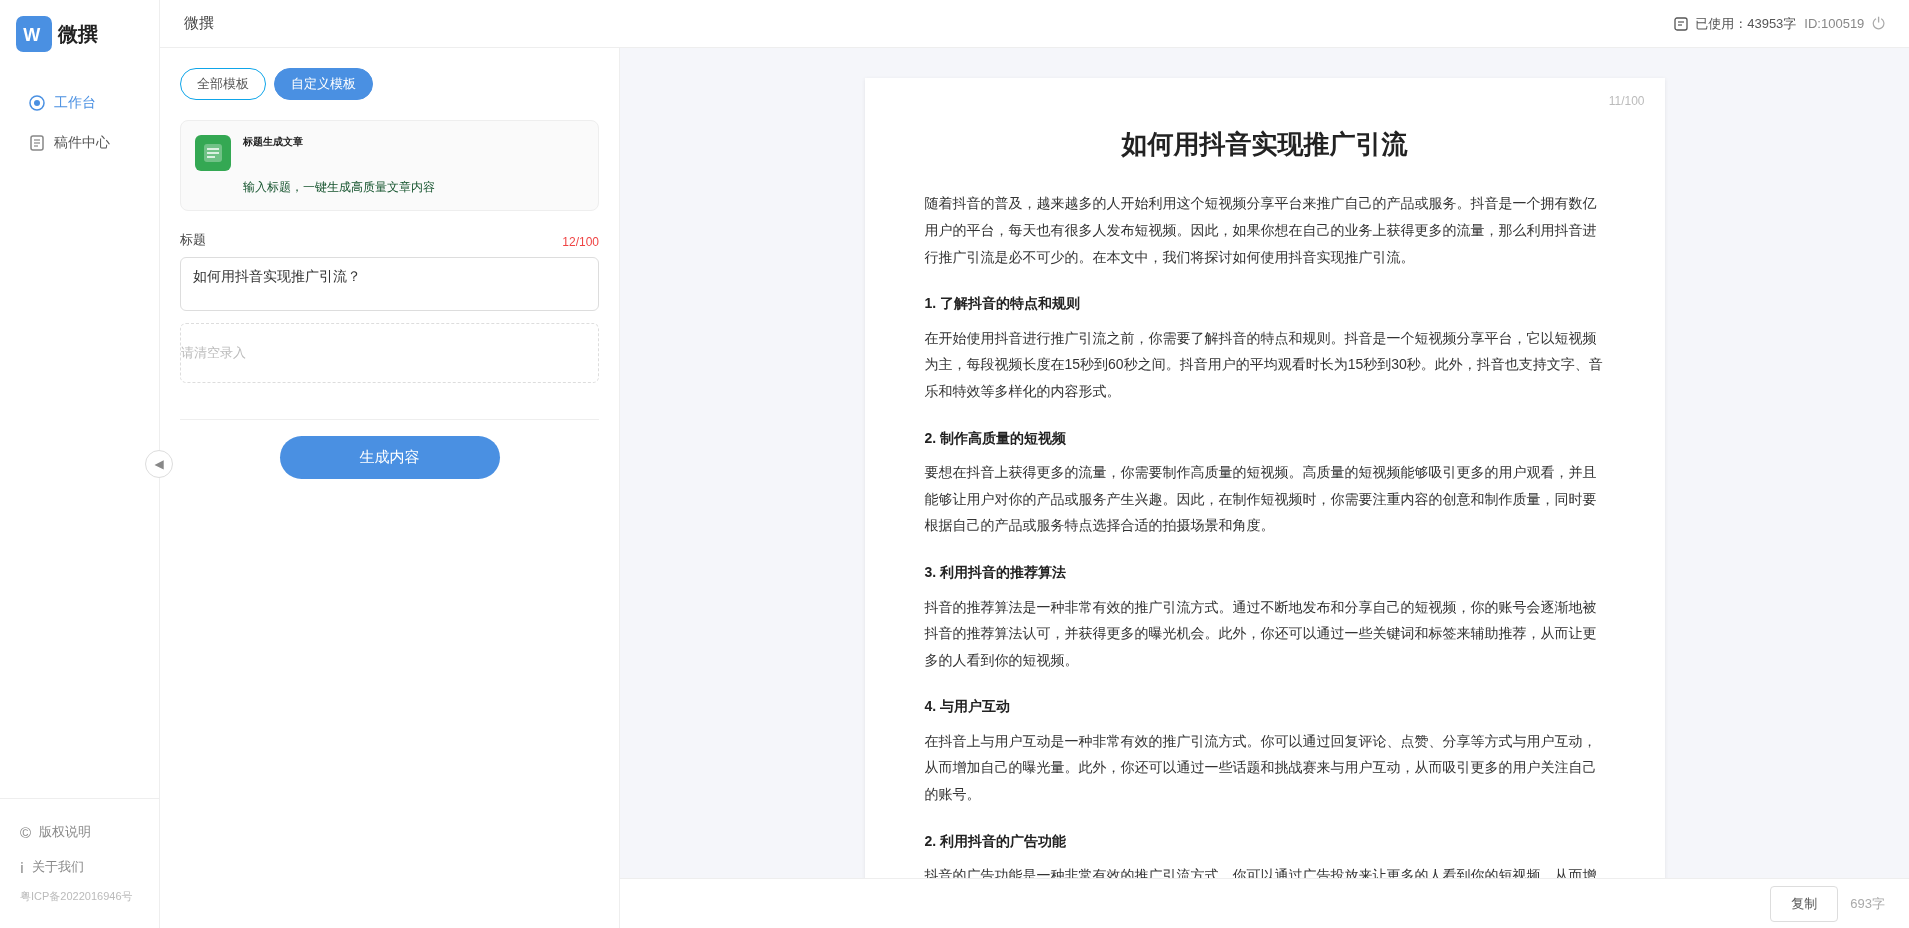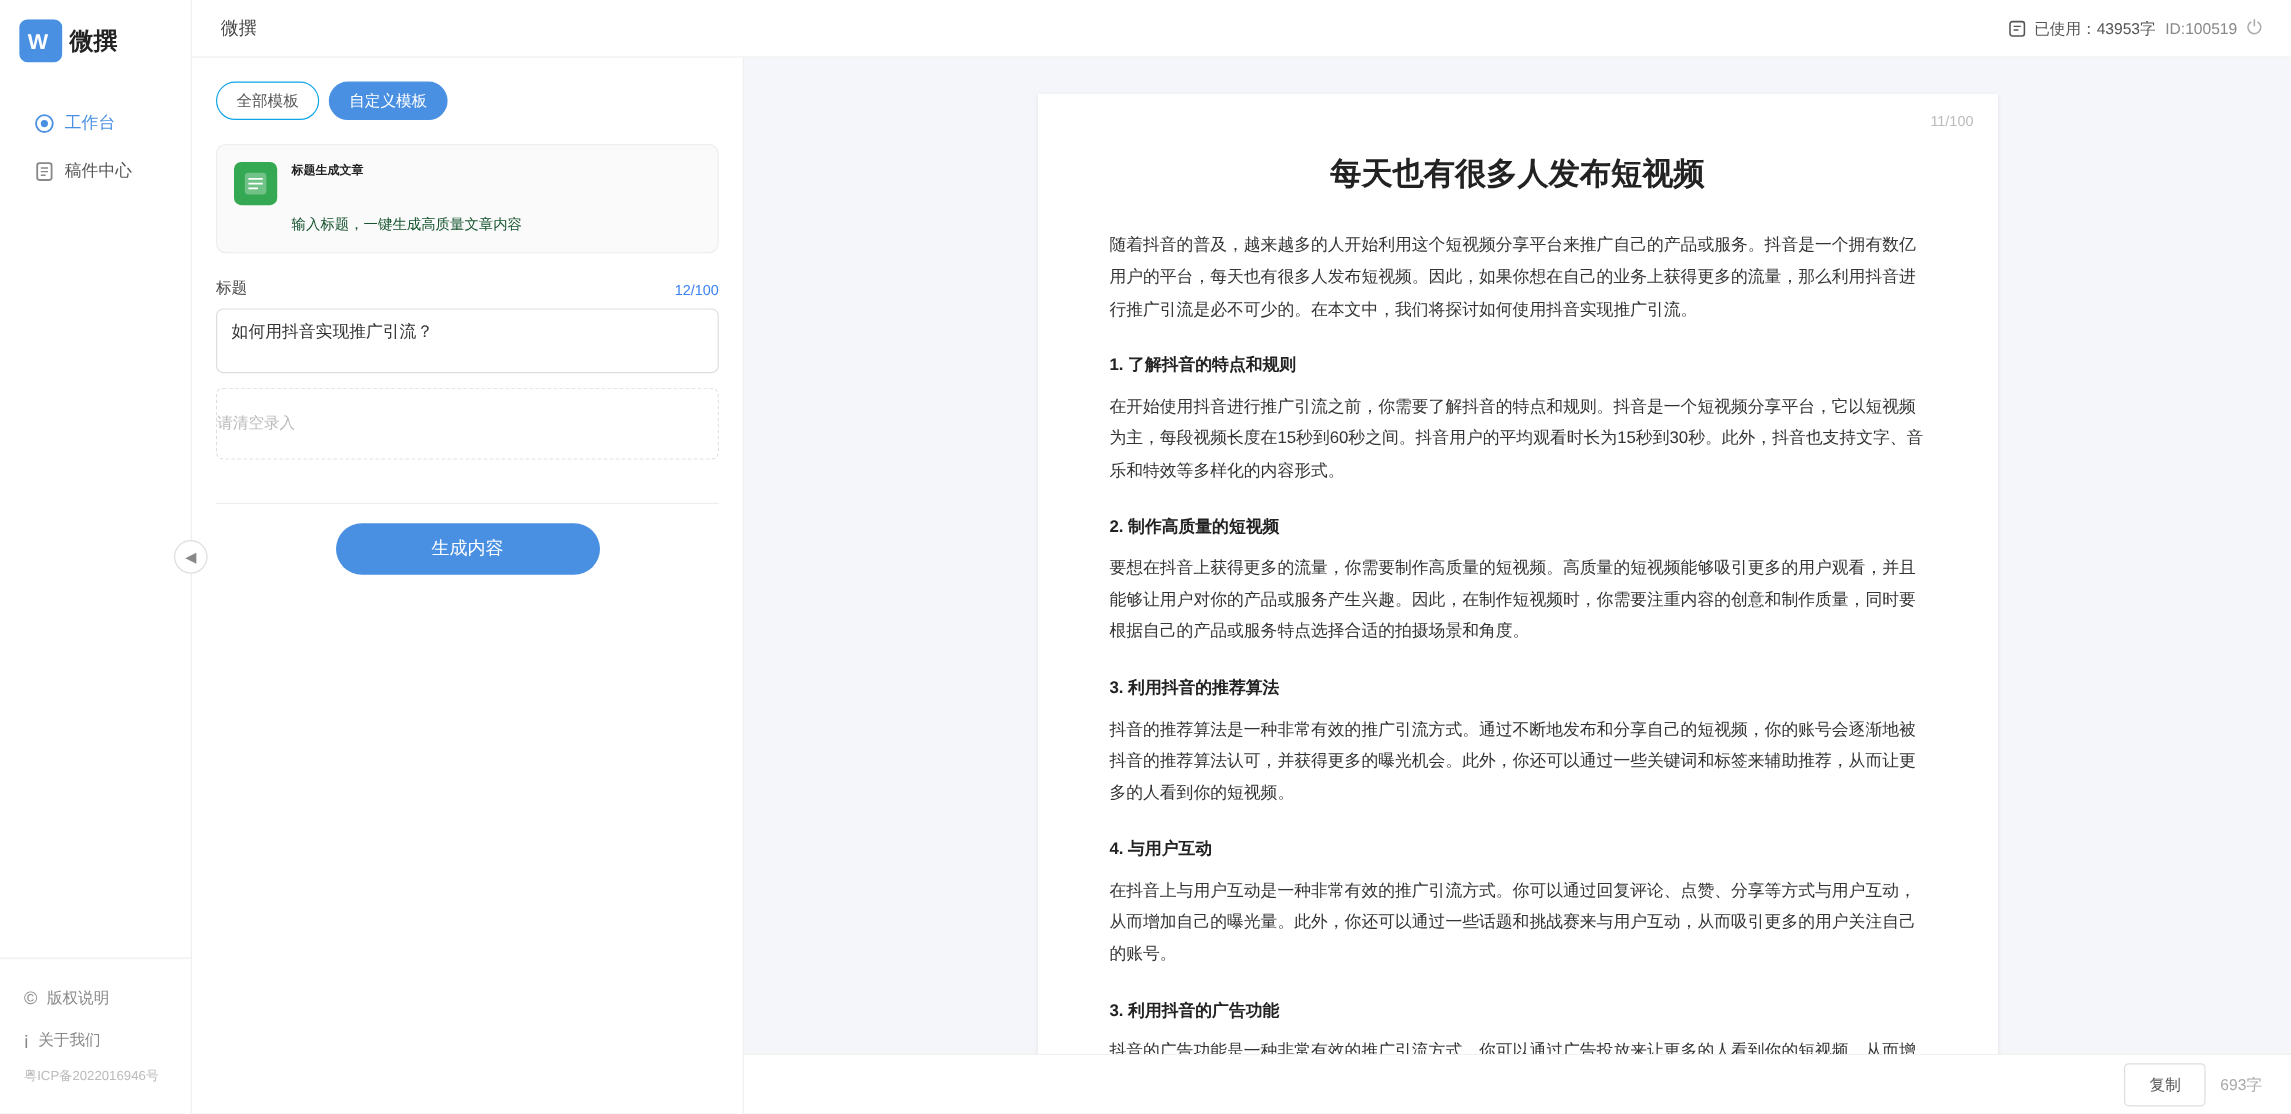--- a/index.html
+++ b/index.html
@@ -160,21 +160,21 @@
 
     
     .form-label {
       font-size: 13px;
       color: #444;
       margin-bottom: 8px;
       display: flex;
       justify-content: space-between;
       align-items: flex-end;
     }
-    .form-count { color: #3b82f6; font-size: 12px; }
+    .form-count { color: #ef4444; font-size: 12px; }
     .form-input {
       width: 100%;
       border: 1px solid #ddd;
       border-radius: 6px;
       padding: 10px 12px;
       font-size: 14px;
       color: #333;
       outline: none;
       resize: none;
       font-family: inherit;
@@ -409,37 +409,37 @@
 
       <hr class="divider-line">
 
       <button class="generate-btn">生成内容</button>
     </div>
 
     <div class="right-panel">
       <div class="article-container">
         <div class="article-paper">
           <span class="page-indicator">11/100</span>
-          <h1 class="article-title">每天也有很多人发布短视频</h1>
+          <h1 class="article-title">如何用抖音实现推广引流</h1>
           <div class="article-body">
             <p class="article-para">随着抖音的普及，越来越多的人开始利用这个短视频分享平台来推广自己的产品或服务。抖音是一个拥有数亿用户的平台，每天也有很多人发布短视频。因此，如果你想在自己的业务上获得更多的流量，那么利用抖音进行推广引流是必不可少的。在本文中，我们将探讨如何使用抖音实现推广引流。</p>
 
             <p class="article-heading">1.  了解抖音的特点和规则</p>
             <p class="article-para">在开始使用抖音进行推广引流之前，你需要了解抖音的特点和规则。抖音是一个短视频分享平台，它以短视频为主，每段视频长度在15秒到60秒之间。抖音用户的平均观看时长为15秒到30秒。此外，抖音也支持文字、音乐和特效等多样化的内容形式。</p>
 
             <p class="article-heading">2.  制作高质量的短视频</p>
             <p class="article-para">要想在抖音上获得更多的流量，你需要制作高质量的短视频。高质量的短视频能够吸引更多的用户观看，并且能够让用户对你的产品或服务产生兴趣。因此，在制作短视频时，你需要注重内容的创意和制作质量，同时要根据自己的产品或服务特点选择合适的拍摄场景和角度。</p>
 
             <p class="article-heading">3.  利用抖音的推荐算法</p>
             <p class="article-para">抖音的推荐算法是一种非常有效的推广引流方式。通过不断地发布和分享自己的短视频，你的账号会逐渐地被抖音的推荐算法认可，并获得更多的曝光机会。此外，你还可以通过一些关键词和标签来辅助推荐，从而让更多的人看到你的短视频。</p>
 
             <p class="article-heading">4.  与用户互动</p>
             <p class="article-para">在抖音上与用户互动是一种非常有效的推广引流方式。你可以通过回复评论、点赞、分享等方式与用户互动，从而增加自己的曝光量。此外，你还可以通过一些话题和挑战赛来与用户互动，从而吸引更多的用户关注自己的账号。</p>
 
-            <p class="article-heading">3.  利用抖音的广告功能</p>
+            <p class="article-heading">2.  利用抖音的广告功能</p>
             <p class="article-para">抖音的广告功能是一种非常有效的推广引流方式。你可以通过广告投放来让更多的人看到你的短视频，从而增加自己的曝光量。抖音的广告分为付费广告和推荐广告两种，付费广告可以直接购买曝光量，而推荐广告则是根据用户的兴趣和偏好进行推荐，从而更好地满足用户的需求。</p>
           </div>
         </div>
       </div>
 
       <div class="article-footer">
         <button class="copy-btn">复制</button>
         <span class="word-count">693字</span>
       </div>
     </div>

